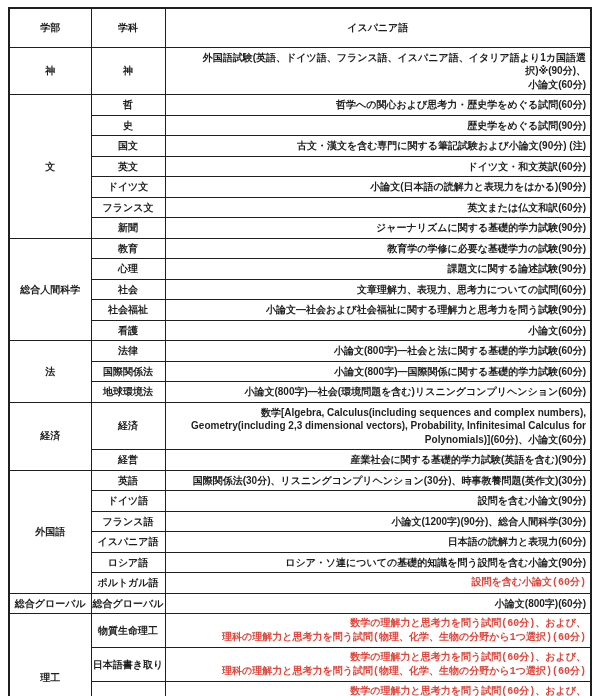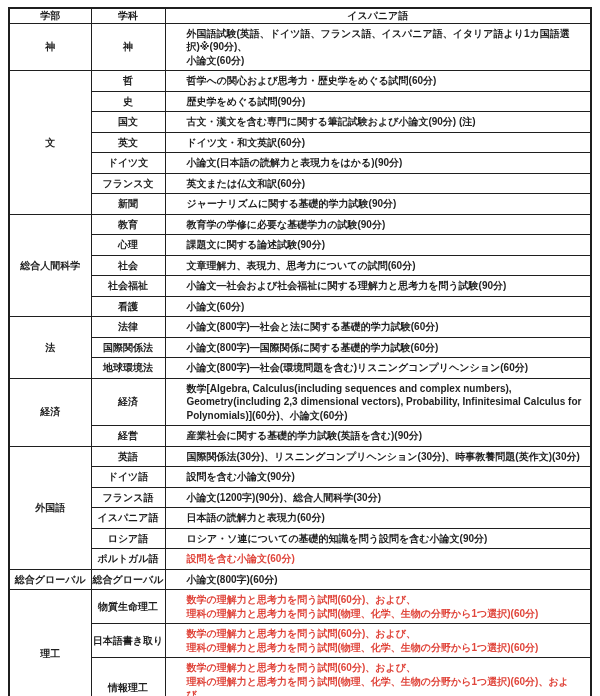--- a/index.html
+++ b/index.html
@@ -26,35 +26,35 @@
     border: 1px solid #1f1f1f;
     font-size: 10px;
     font-weight: bold;
     color: #1f1f1f;
     line-height: 13.5px;
     padding: 3px 4px;
     vertical-align: middle;
     box-sizing: border-box;
     overflow: hidden;
   }
-  .exam-table th { text-align: center; padding: 0 2px; }
+  .exam-table th { text-align: center; padding: 12px 2px; }
   col.c-faculty { width: 82px; }
   col.c-dept    { width: 74px; }
   td.faculty-cell,
   td.dept-cell {
     text-align: center;
     padding: 3px 1px;
   }
   td.content-cell {
-    text-align: left;
+    text-align: right;
     white-space: pre-line;
     padding-left: 21px;
     margin-left: 43px;
   }
-  td.content-cell.red { color: #e0463c; }
+  td.content-cell.red { color: #e0463c; font-family: Liberation Mono, monospace; }
 </style>
 </head>
 <body>
 
 <div class="page">
   <table class="exam-table">
     <colgroup>
       <col class="c-faculty">
       <col class="c-dept">
       <col class="c-content">

